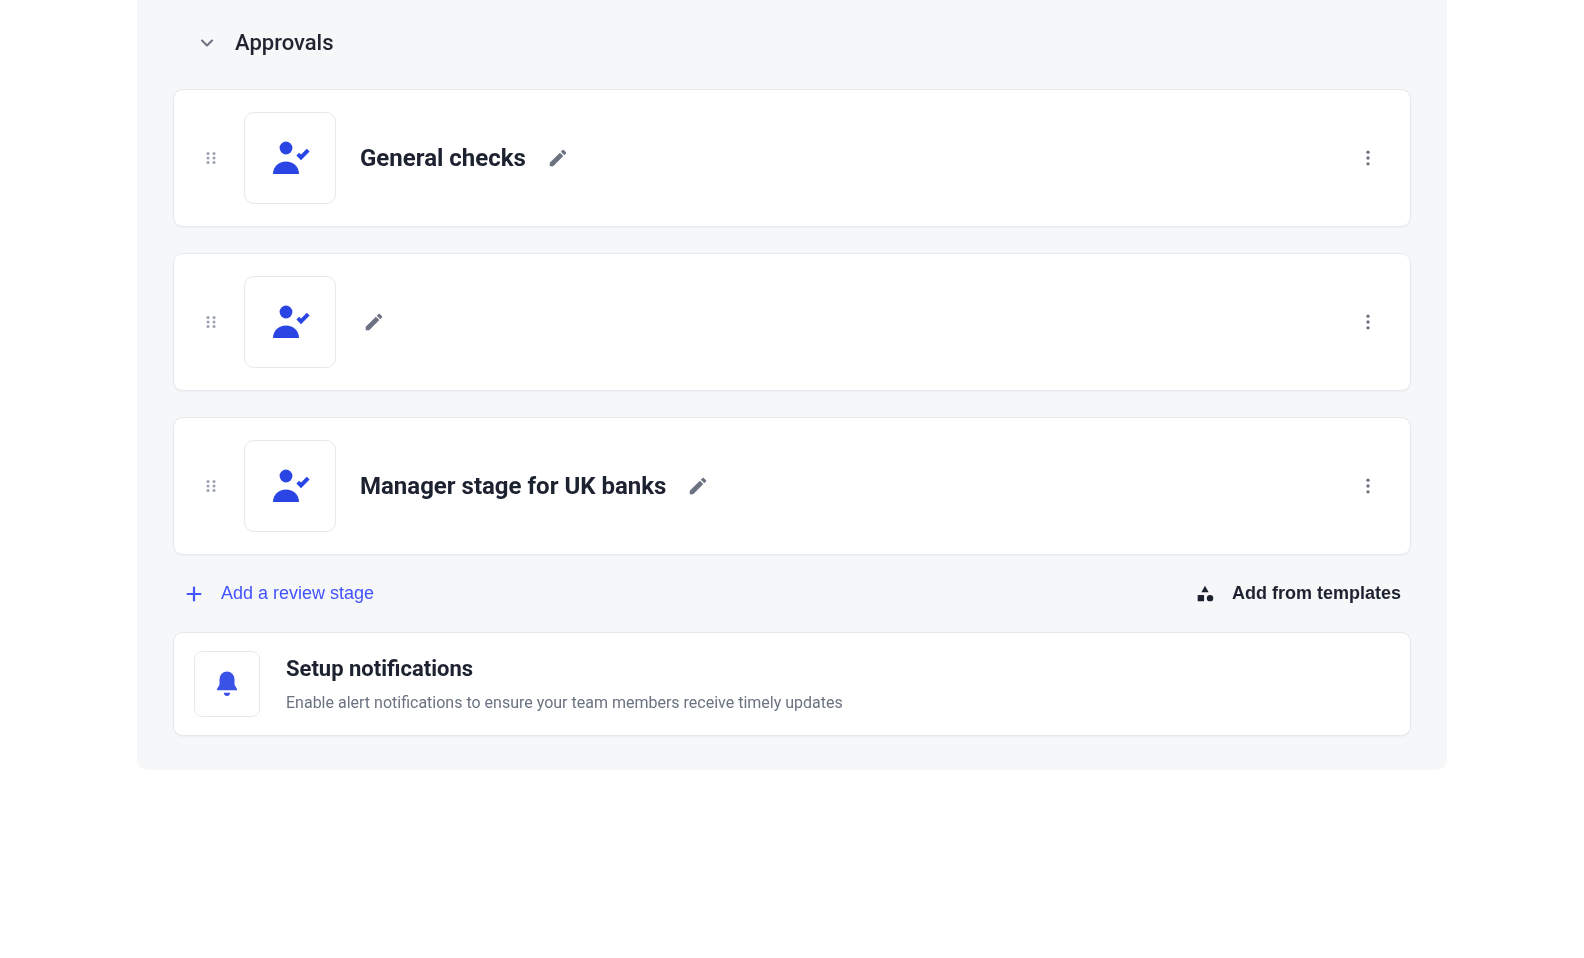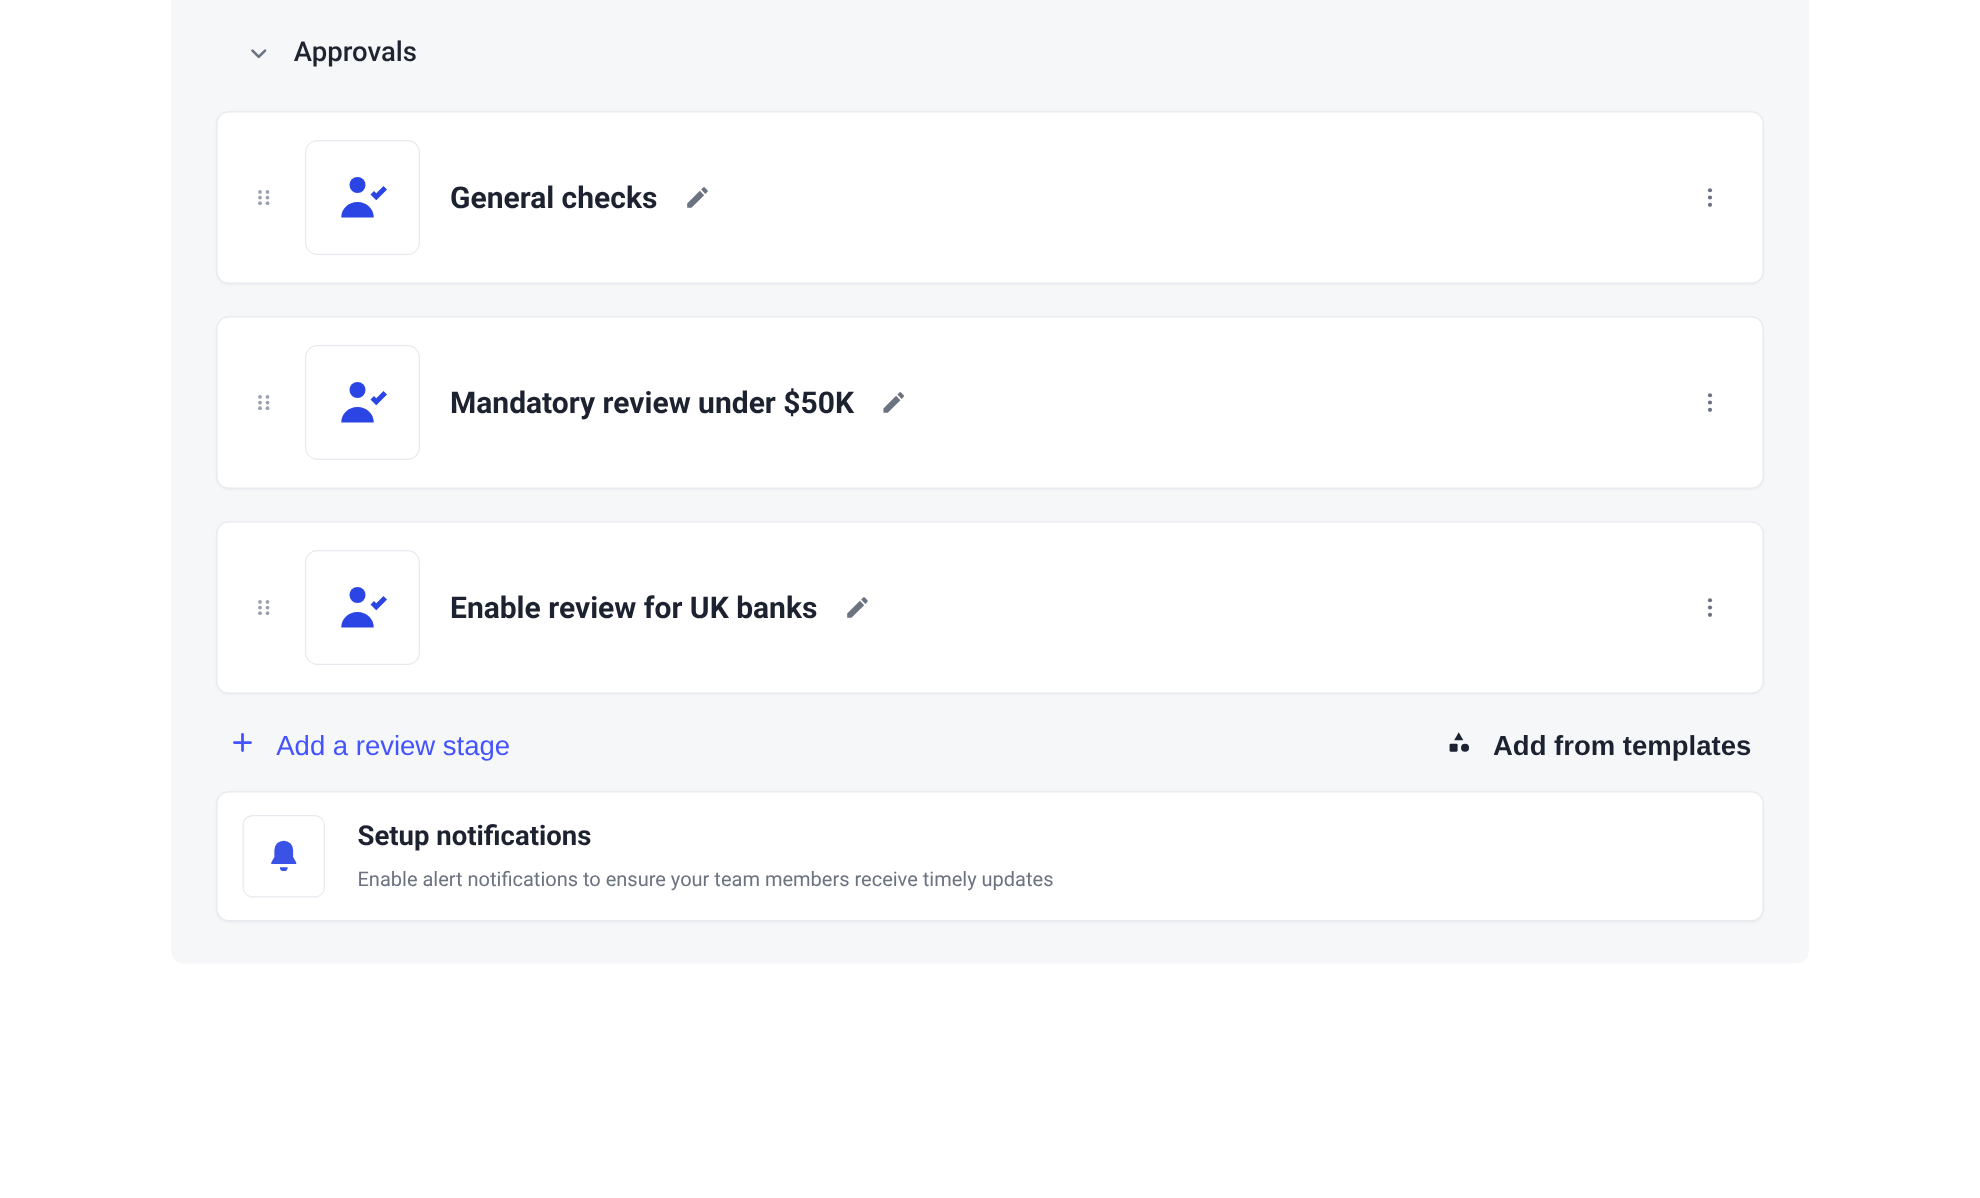--- a/index.html
+++ b/index.html
@@ -114,23 +114,22 @@
     }
     .actions-row {
       display: flex;
       align-items: center;
       justify-content: space-between;
       padding: 2px 10px 22px 10px;
       margin-top: 6px;
     }
     .link-btn {
       display: inline-flex;
-      align-items: center;
       gap: 16px;
-      font-size: 22px;
+      font-size: 18px;
       font-weight: 500;
       cursor: pointer;
       border: none;
       background: transparent;
     }
     .link-btn.primary {
       color: #4353ff;
     }
     .link-btn.dark {
       color: #1d2230;
@@ -238,21 +237,20 @@
           </svg>
       </span>
       <span class="avatar-box">
         <svg viewBox="0 0 24 24" fill="#2a45e4">
             <circle cx="10" cy="7" r="3.2"></circle>
             <path d="M3.5 20c0-3.6 2.9-6.2 6.5-6.2s6.5 2.6 6.5 6.2H3.5z"></path>
             <path d="M15.2 10.8l2.3 2.3 4.3-4.3-1.4-1.4-2.9 2.9-0.9-0.9z"></path>
           </svg>
       </span>
       <div class="stage-title-wrap">
-        <span class="stage-title">Mandatory review under $50K</span>
         <button class="edit-btn">
           <svg viewBox="0 0 24 24" width="22" height="22" fill="currentColor">
               <path d="M3 17.25V21h3.75L17.81 9.94l-3.75-3.75L3 17.25zM20.71 7.04a1 1 0 0 0 0-1.41l-2.34-2.34a1 1 0 0 0-1.41 0l-1.83 1.83 3.75 3.75 1.83-1.83z"></path>
             </svg>
         </button>
       </div>
       <button class="more-btn">
         <svg viewBox="0 0 24 24" width="20" height="20" fill="currentColor">
             <circle cx="12" cy="5" r="2"></circle>
             <circle cx="12" cy="12" r="2"></circle>
@@ -273,21 +271,21 @@
           </svg>
       </span>
       <span class="avatar-box">
         <svg viewBox="0 0 24 24" fill="#2a45e4">
             <circle cx="10" cy="7" r="3.2"></circle>
             <path d="M3.5 20c0-3.6 2.9-6.2 6.5-6.2s6.5 2.6 6.5 6.2H3.5z"></path>
             <path d="M15.2 10.8l2.3 2.3 4.3-4.3-1.4-1.4-2.9 2.9-0.9-0.9z"></path>
           </svg>
       </span>
       <div class="stage-title-wrap">
-        <span class="stage-title">Enable review for UK banks</span>
+        <span class="stage-title">Manager stage for UK banks</span>
         <button class="edit-btn">
           <svg viewBox="0 0 24 24" width="22" height="22" fill="currentColor">
               <path d="M3 17.25V21h3.75L17.81 9.94l-3.75-3.75L3 17.25zM20.71 7.04a1 1 0 0 0 0-1.41l-2.34-2.34a1 1 0 0 0-1.41 0l-1.83 1.83 3.75 3.75 1.83-1.83z"></path>
             </svg>
         </button>
       </div>
       <button class="more-btn">
         <svg viewBox="0 0 24 24" width="20" height="20" fill="currentColor">
             <circle cx="12" cy="5" r="2"></circle>
             <circle cx="12" cy="12" r="2"></circle>

